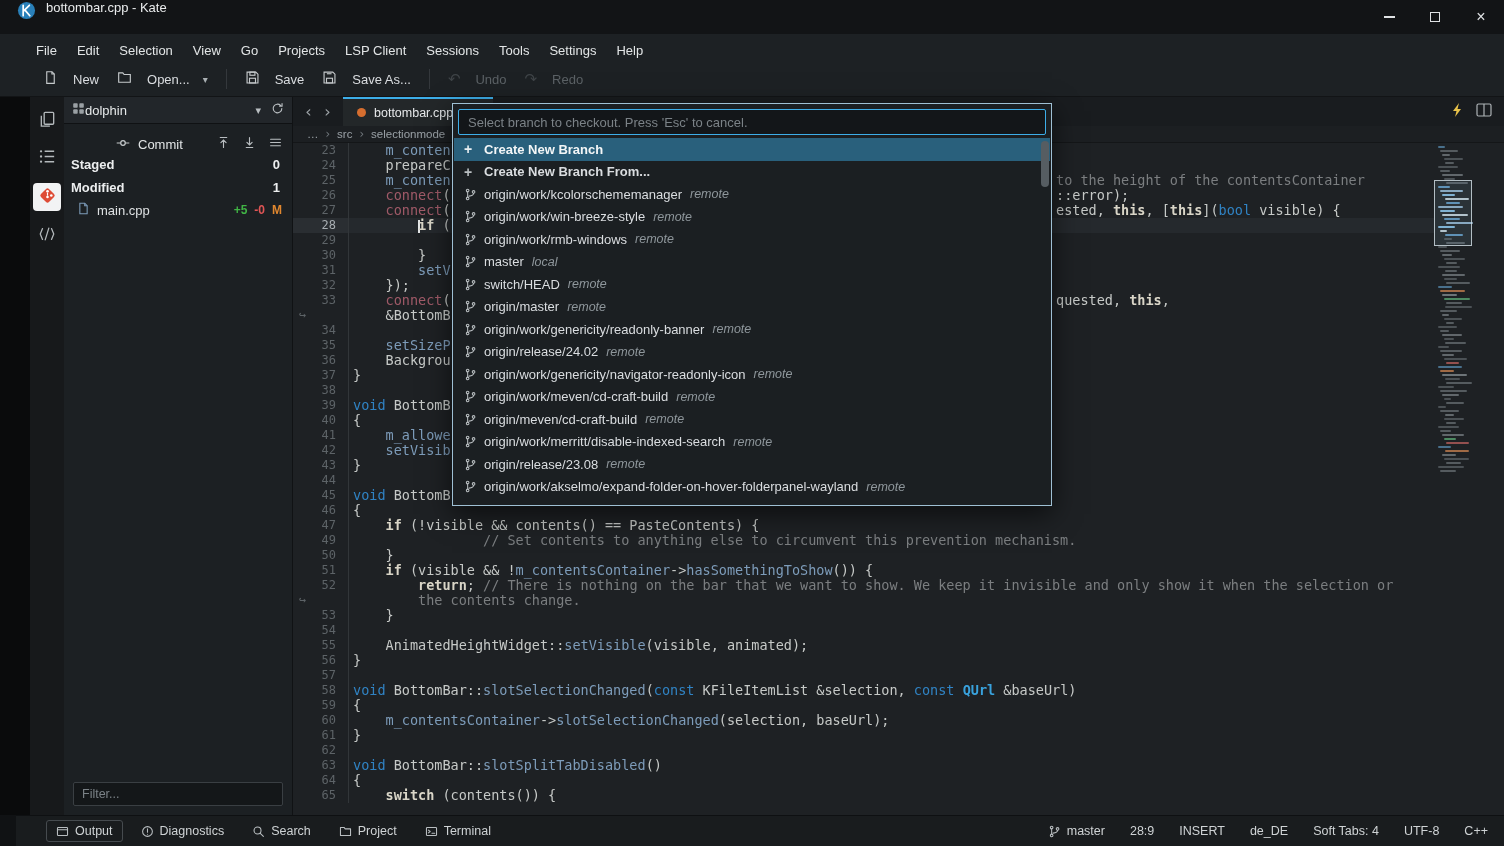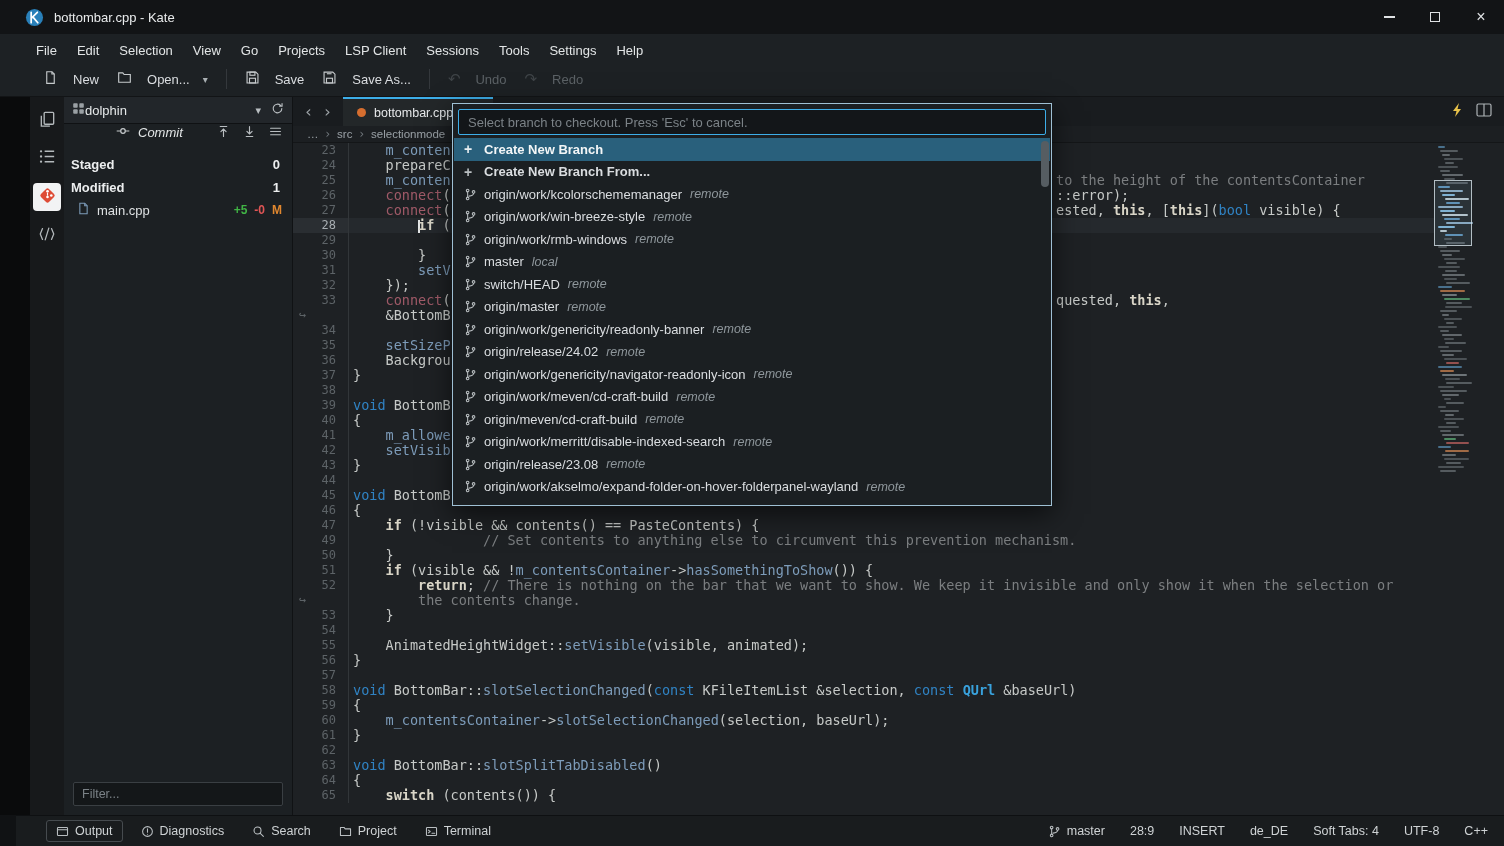--- a/index.html
+++ b/index.html
@@ -1,20 +1,20 @@
 <!DOCTYPE html>
 <html><head>
 <meta charset="utf-8">
 <style>
   * { margin:0; padding:0; box-sizing:border-box; }
   html,body { width:1504px; height:846px; overflow:hidden; }
   body { position:relative; background:#101214; color:#dfe2e4; font-family:"Liberation Sans",sans-serif; }
 
   
-  .titlebar { height:34px; display:flex; align-items:center; background:#121416; padding-left:24px; }
+  .titlebar { height:34px; display:flex; align-items:flex-start; background:#121416; padding-left:16px; }
   .app-icon { width:20px; height:20px; display:flex; align-items:center; justify-content:center; }
   .titlebar .title { font-size:13px; color:#e9ebec; margin-left:10px; }
   .win-controls { margin-left:auto; display:flex; height:100%; }
   .wc { width:46px; display:flex; align-items:center; justify-content:center; color:#dfe2e4; }
   .wc-min { width:11px; height:1.5px; background:#dfe2e4; display:inline-block; }
   .wc-max { width:10px; height:10px; border:1.3px solid #dfe2e4; display:inline-block; }
   .wc-close { font-size:16px; line-height:1; }
 
   
   .menubar { height:28px; display:flex; align-items:flex-end; background:#1d2124; padding-left:26px; }
@@ -34,21 +34,21 @@
   .rail { width:30px; background:#0a0b0c; }
   .toolstrip { width:34px; background:#17191b; display:flex; flex-direction:column; align-items:center; padding-top:12px; gap:13px; }
   .ts-icon { width:24px; height:24px; display:flex; align-items:center; justify-content:center; }
   .ts-icon.active { background:#f2f3f4; border-radius:4px; width:28px; height:28px; }
 
   
   .gitpanel { width:229px; background:#1c2023; display:flex; flex-direction:column; border-right:1px solid #101214; }
   .proj-header { height:27px; display:flex; align-items:center; padding:0 8px; gap:0; background:#22262a; border-bottom:1px solid #0f1113; font-size:13px; color:#e6e9ea; }
   .ph-right { margin-left:auto; display:flex; align-items:center; gap:10px; color:#b9bec1; }
   .ph-chevron { font-family:"DejaVu Sans",sans-serif; font-size:11px; }
-  .commit-row { height:29px; display:flex; align-items:flex-start; padding:0 10px;font-style:italic; }
+  .commit-row { height:29px; display:flex; align-items:flex-end; padding:0 10px; }
   .commit-btn { display:flex; align-items:center; gap:8px; font-size:13px; color:#e2e5e6; margin-left:42px; }
   .vcs-ics { margin-left:auto; display:flex; align-items:center; gap:13px; color:#b9bec1; }
   .git-row { display:flex; padding:4px 12px 4px 7px; font-weight:bold; font-size:13px; color:#eceeef; }
   .git-row .cnt { margin-left:auto; }
   .file-row { display:flex; align-items:center; gap:7px; padding:3px 10px 3px 13px; font-size:13px; color:#dde0e2; }
   .diffs { margin-left:auto; display:flex; gap:7px; font-size:12px; font-weight:bold; }
   .diffs .add { color:#41b445; }
   .diffs .rem { color:#e05555; }
   .diffs .mst { color:#e0872f; }
   .gp-spacer { flex:1; }

